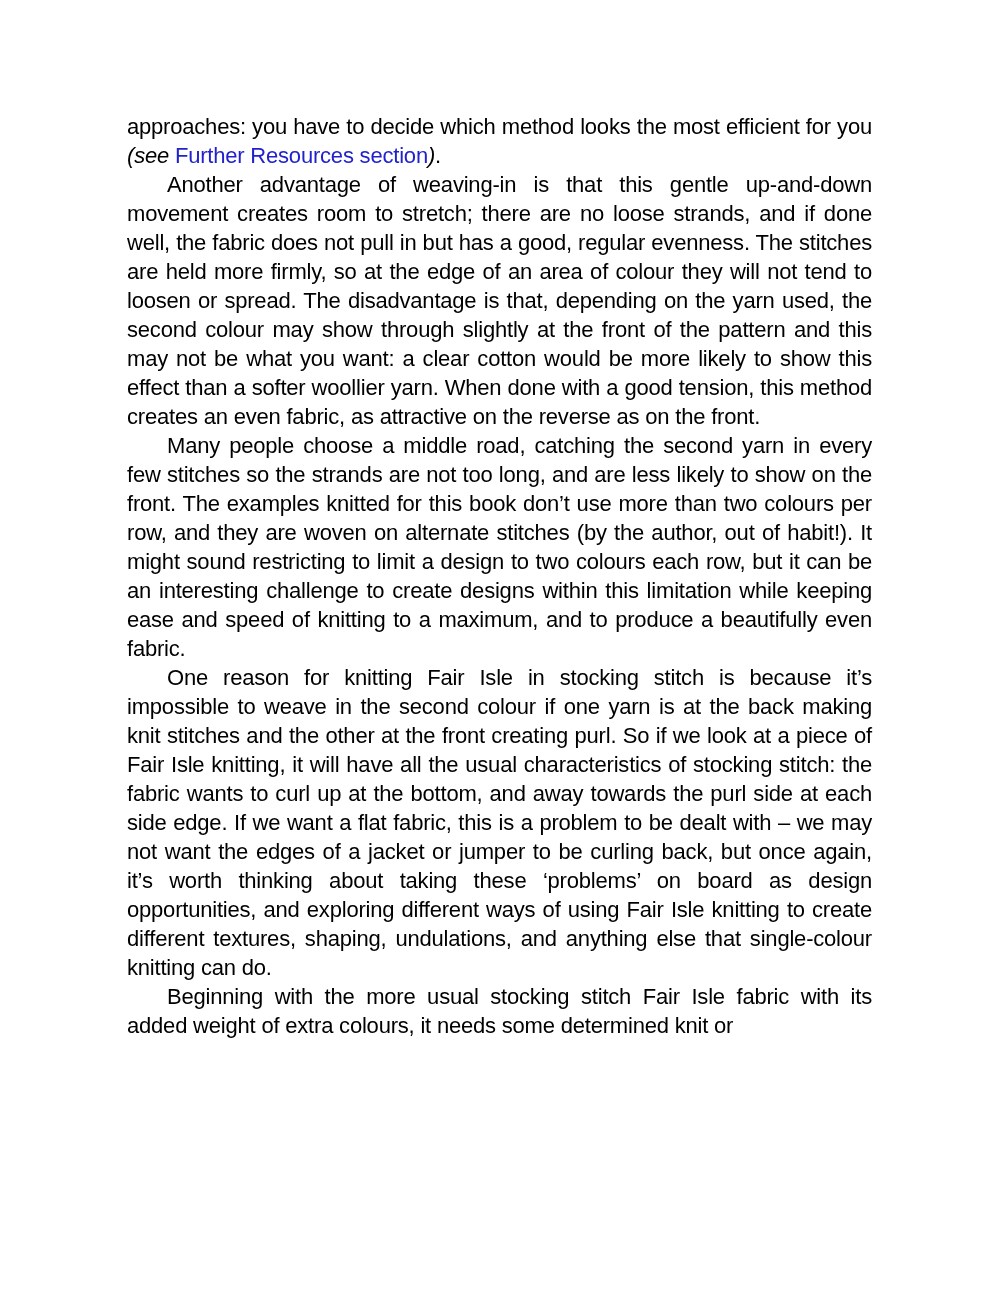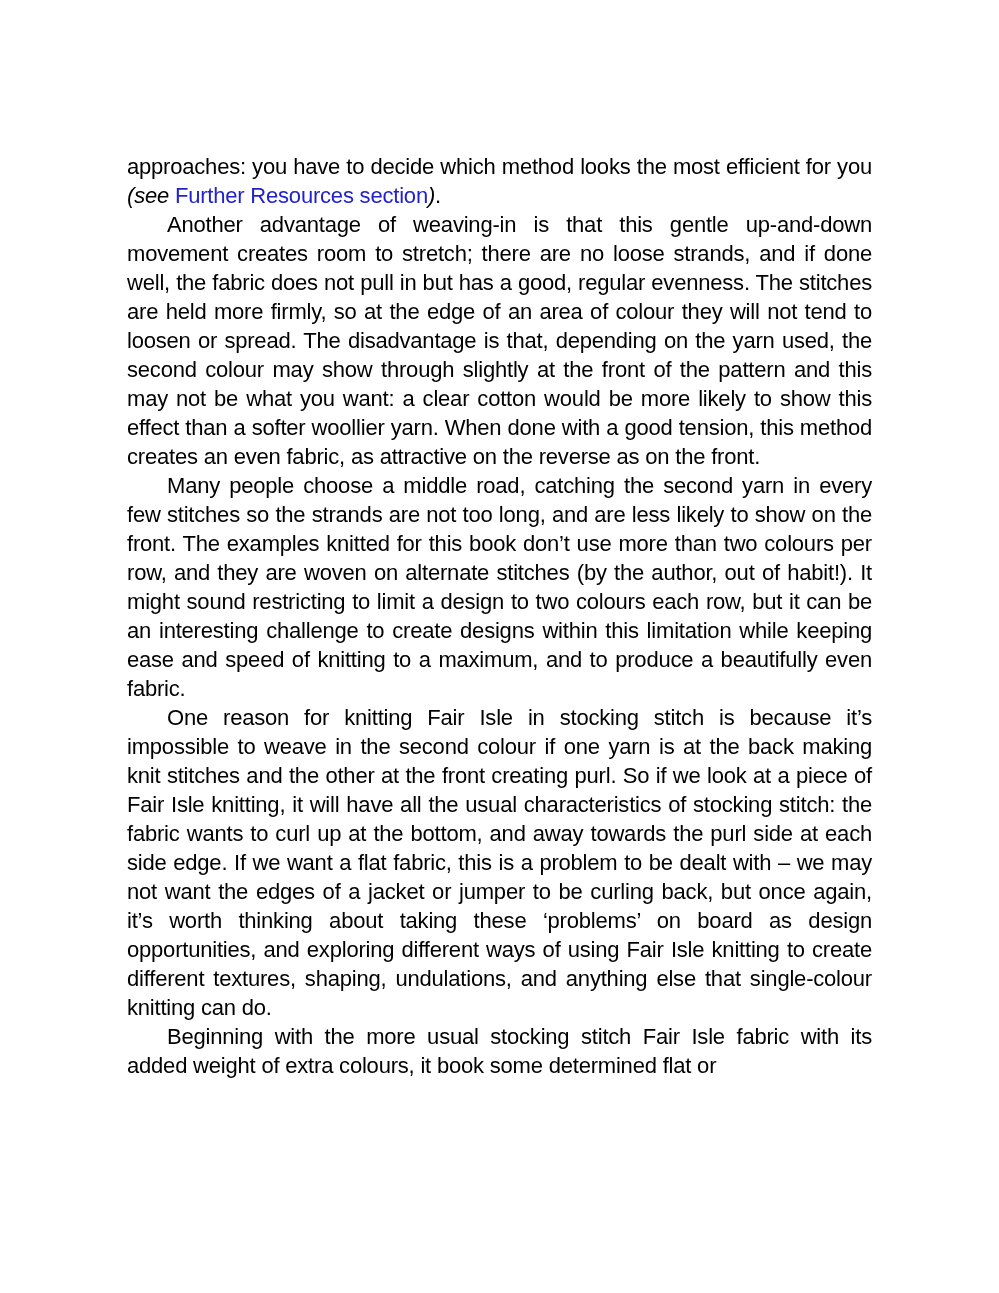--- a/index.html
+++ b/index.html
@@ -7,21 +7,20 @@
     padding: 0;
     background: #ffffff;
   }
   .page {
     position: relative;
     width: 999px;
     height: 1104px;
     background: #ffffff;
     overflow: hidden;
     font-family: "Liberation Sans", sans-serif;
-    margin-top: 40px;
   }
   .textblock {
     position: absolute;
     left: 127px;
     top: 112px;
     width: 745px;
     color: #000000;
     font-size: 22px;
     line-height: 29px;
     text-align: justify;
@@ -46,15 +45,15 @@
 </style>
 </head>
 <body>
 
 <div class="page">
   <div class="textblock">
     <p class="para no-indent"><span>approaches: you have to decide which method looks the most efficient for you </span><span class="it">(see </span><a class="link">Further Resources section</a><span class="it">)</span><span>.</span></p>
     <p class="para">Another advantage of weaving-in is that this gentle up-and-down movement creates room to stretch; there are no loose strands, and if done well, the fabric does not pull in but has a good, regular evenness. The stitches are held more firmly, so at the edge of an area of colour they will not tend to loosen or spread. The disadvantage is that, depending on the yarn used, the second colour may show through slightly at the front of the pattern and this may not be what you want: a clear cotton would be more likely to show this effect than a softer woollier yarn. When done with a good tension, this method creates an even fabric, as attractive on the reverse as on the front.</p>
     <p class="para">Many people choose a middle road, catching the second yarn in every few stitches so the strands are not too long, and are less likely to show on the front. The examples knitted for this book don’t use more than two colours per row, and they are woven on alternate stitches (by the author, out of habit!). It might sound restricting to limit a design to two colours each row, but it can be an interesting challenge to create designs within this limitation while keeping ease and speed of knitting to a maximum, and to produce a beautifully even fabric.</p>
     <p class="para">One reason for knitting Fair Isle in stocking stitch is because it’s impossible to weave in the second colour if one yarn is at the back making knit stitches and the other at the front creating purl. So if we look at a piece of Fair Isle knitting, it will have all the usual characteristics of stocking stitch: the fabric wants to curl up at the bottom, and away towards the purl side at each side edge. If we want a flat fabric, this is a problem to be dealt with – we may not want the edges of a jacket or jumper to be curling back, but once again, it’s worth thinking about taking these ‘problems’ on board as design opportunities, and exploring different ways of using Fair Isle knitting to create different textures, shaping, undulations, and anything else that single-colour knitting can do.</p>
-    <p class="para">Beginning with the more usual stocking stitch Fair Isle fabric with its added weight of extra colours, it book some determined flat or</p>
+    <p class="para">Beginning with the more usual stocking stitch Fair Isle fabric with its added weight of extra colours, it needs some determined knit or</p>
   </div>
 </div>
 
 </body></html>

